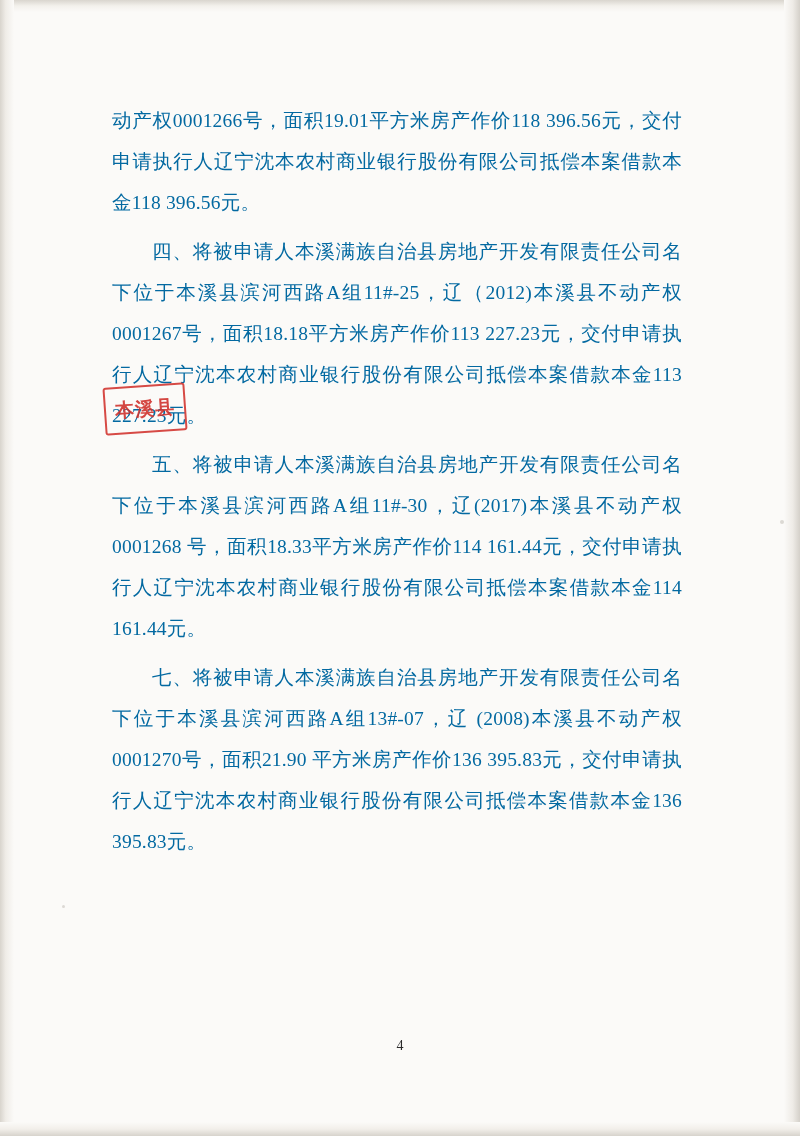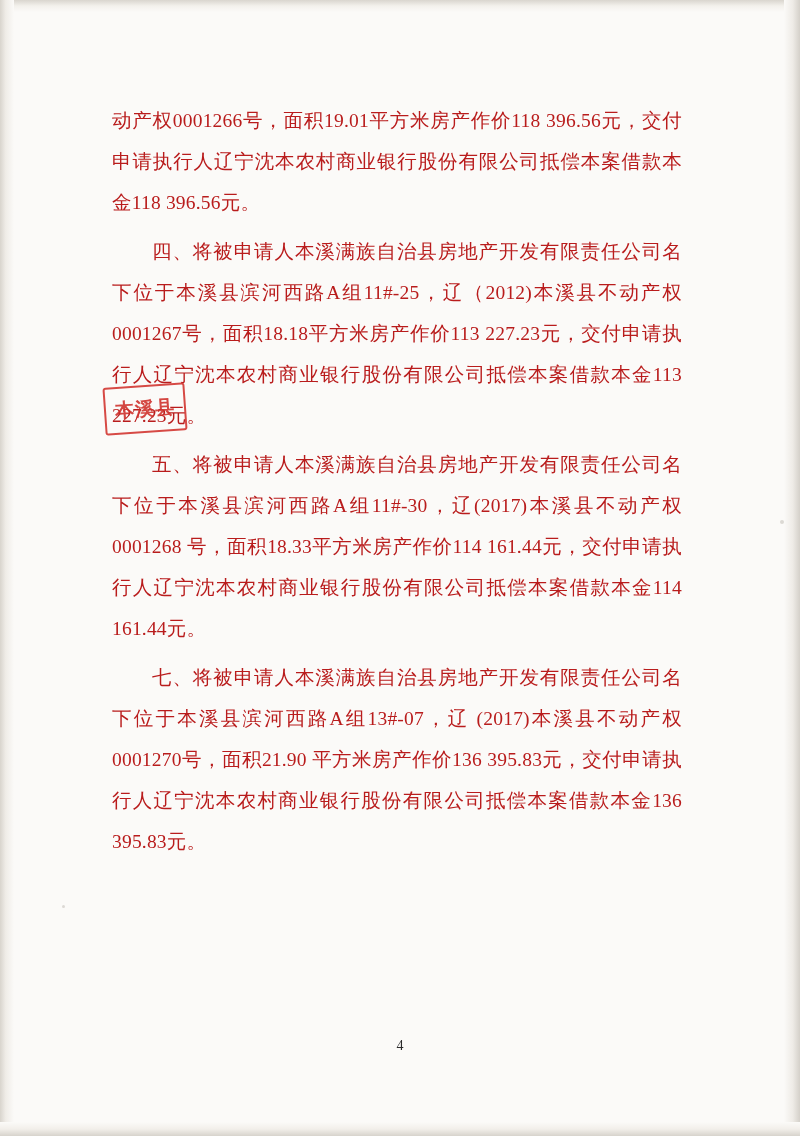--- a/index.html
+++ b/index.html
@@ -52,21 +52,21 @@
     position: absolute;
     left: 112px;
     top: 100px;
     width: 570px;
   }
 
   .para {
     margin: 0 0 8px 0;
     font-size: 19.5px;
     line-height: 41px;
-    color: #b91c1c;
+    color: #0369a1;
     letter-spacing: 0.2px;
     text-align: justify;
     text-justify: inter-ideograph;
   }
   .para.indent {
     text-indent: 40px;
   }
   .para-last {
     margin-bottom: 0;
   }
@@ -124,19 +124,19 @@
   <div class="speck" style="left:780px; top:520px; width:4px; height:4px;"></div>
   <div class="speck" style="left:62px; top:905px; width:3px; height:3px;"></div>
 
   <div class="content">
 
     <div class="seal">本溪县</div>
 
     <p class="para">动产权0001266号，面积19.01平方米房产作价118 396.56元，交付申请执行人辽宁沈本农村商业银行股份有限公司抵偿本案借款本金118 396.56元。</p>
     <p class="para indent">四、将被申请人本溪满族自治县房地产开发有限责任公司名下位于本溪县滨河西路A组11#-25，辽（2012)本溪县不动产权0001267号，面积18.18平方米房产作价113 227.23元，交付申请执行人辽宁沈本农村商业银行股份有限公司抵偿本案借款本金113 227.23元。</p>
     <p class="para indent">五、将被申请人本溪满族自治县房地产开发有限责任公司名下位于本溪县滨河西路A组11#-30，辽(2017)本溪县不动产权0001268 号，面积18.33平方米房产作价114 161.44元，交付申请执行人辽宁沈本农村商业银行股份有限公司抵偿本案借款本金114 161.44元。</p>
-    <p class="para indent">七、将被申请人本溪满族自治县房地产开发有限责任公司名下位于本溪县滨河西路A组13#-07，辽 (2017)本溪县不动产权0001270号，面积21.90 平方米房产作价136 395.83元，交付申请执行人辽宁沈本农村商业银行股份有限公司抵偿本案借款本金136 395.83元。</p>
+    <p class="para indent">七、将被申请人本溪满族自治县房地产开发有限责任公司名下位于本溪县滨河西路A组13#-07，辽 (2008)本溪县不动产权0001270号，面积21.90 平方米房产作价136 395.83元，交付申请执行人辽宁沈本农村商业银行股份有限公司抵偿本案借款本金136 395.83元。</p>
 
   </div>
 
   <div class="page-number">4</div>
 
 </div>
 
 </body></html>

